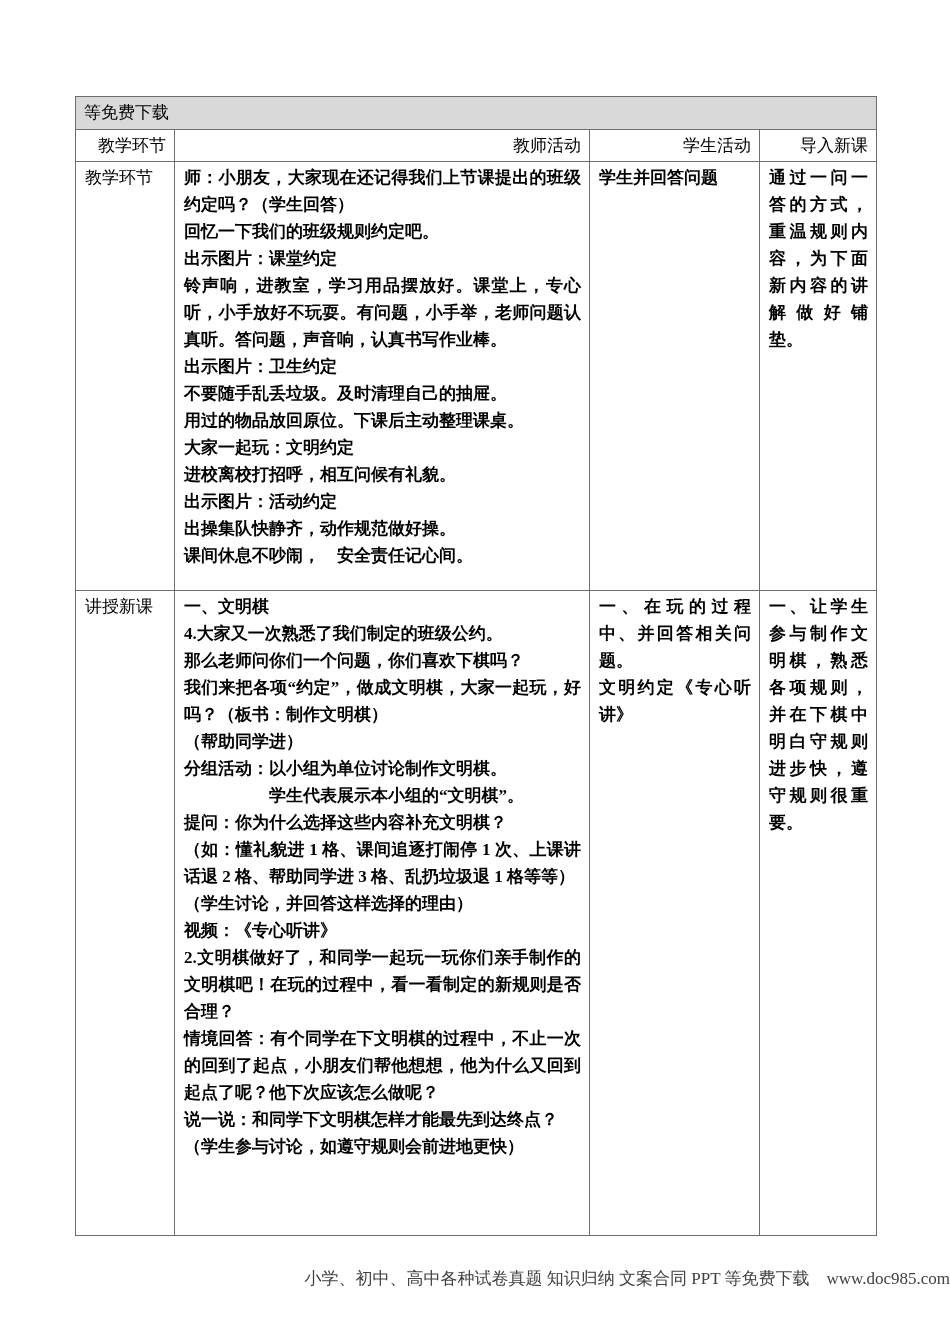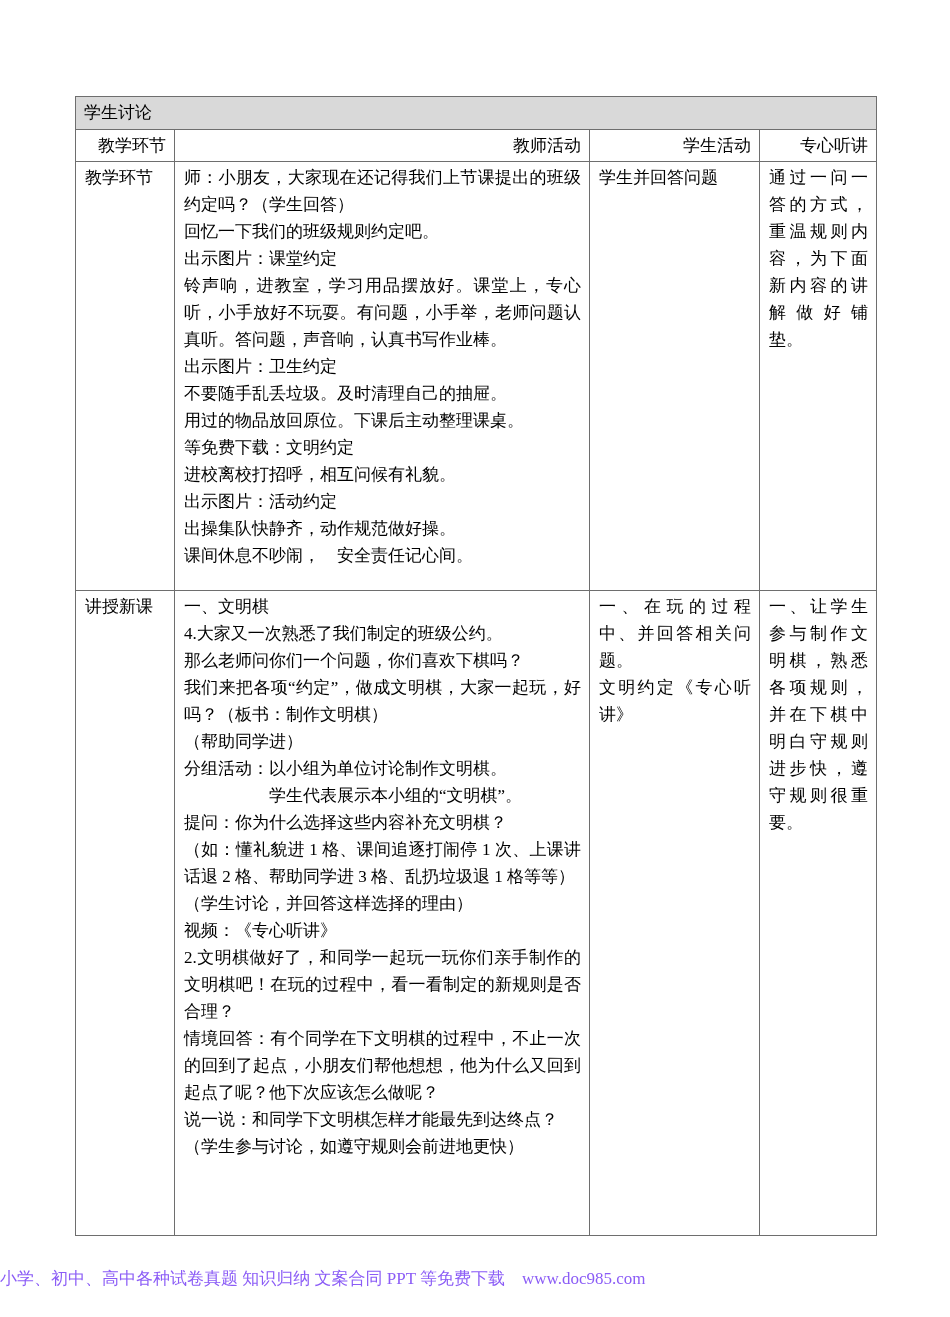--- a/index.html
+++ b/index.html
@@ -45,65 +45,66 @@
     text-align: right;
   }
   tr.body-row-1 > td { height: 424px; }
   tr.body-row-2 > td { height: 640px; }
   td.stage-cell { text-align: left; }
   .para {
     white-space: pre-wrap;
     text-align: justify;
     margin: 0;
     padding: 0;
+    font-weight: bold;
   }
   .footer {
     position: absolute;
     left: 0;
     top: 1265px;
     width: 100%;
-    text-align: left;
+    text-align: right;
     font-size: 17px;
     line-height: 27px;
-    color: #8b5cf6;
+    color: #404040;
   }
 </style>
 </head>
 <body>
 
 <div class="page">
 
   <table class="lesson-table">
     <colgroup>
       <col style="width: 99px;">
       <col style="width: 415px;">
       <col style="width: 170px;">
       <col style="width: 117px;">
     </colgroup>
     <tbody>
       <tr class="title-row">
-        <td colspan="4">学生讨论</td>
+        <td colspan="4">等免费下载</td>
       </tr>
       <tr class="head-row">
         <td>教学环节</td>
         <td>教师活动</td>
         <td>学生活动</td>
-        <td>专心听讲</td>
+        <td>导入新课</td>
       </tr>
       <tr class="body-row-1">
         <td class="stage-cell">教学环节</td>
         <td>
             <div class="para">师：小朋友，大家现在还记得我们上节课提出的班级约定吗？（学生回答）</div>
             <div class="para">回忆一下我们的班级规则约定吧。</div>
             <div class="para">出示图片：课堂约定</div>
             <div class="para">铃声响，进教室，学习用品摆放好。课堂上，专心听，小手放好不玩耍。有问题，小手举，老师问题认真听。答问题，声音响，认真书写作业棒。</div>
             <div class="para">出示图片：卫生约定</div>
             <div class="para">不要随手乱丢垃圾。及时清理自己的抽屉。</div>
             <div class="para">用过的物品放回原位。下课后主动整理课桌。</div>
-            <div class="para">等免费下载：文明约定</div>
+            <div class="para">大家一起玩：文明约定</div>
             <div class="para">进校离校打招呼，相互问候有礼貌。</div>
             <div class="para">出示图片：活动约定</div>
             <div class="para">出操集队快静齐，动作规范做好操。</div>
             <div class="para">课间休息不吵闹，　安全责任记心间。</div>
           </td>
         <td>
             <div class="para">学生并回答问题</div>
           </td>
         <td>
             <div class="para">通过一问一答的方式，重温规则内容，为下面新内容的讲解做好铺垫。</div>

